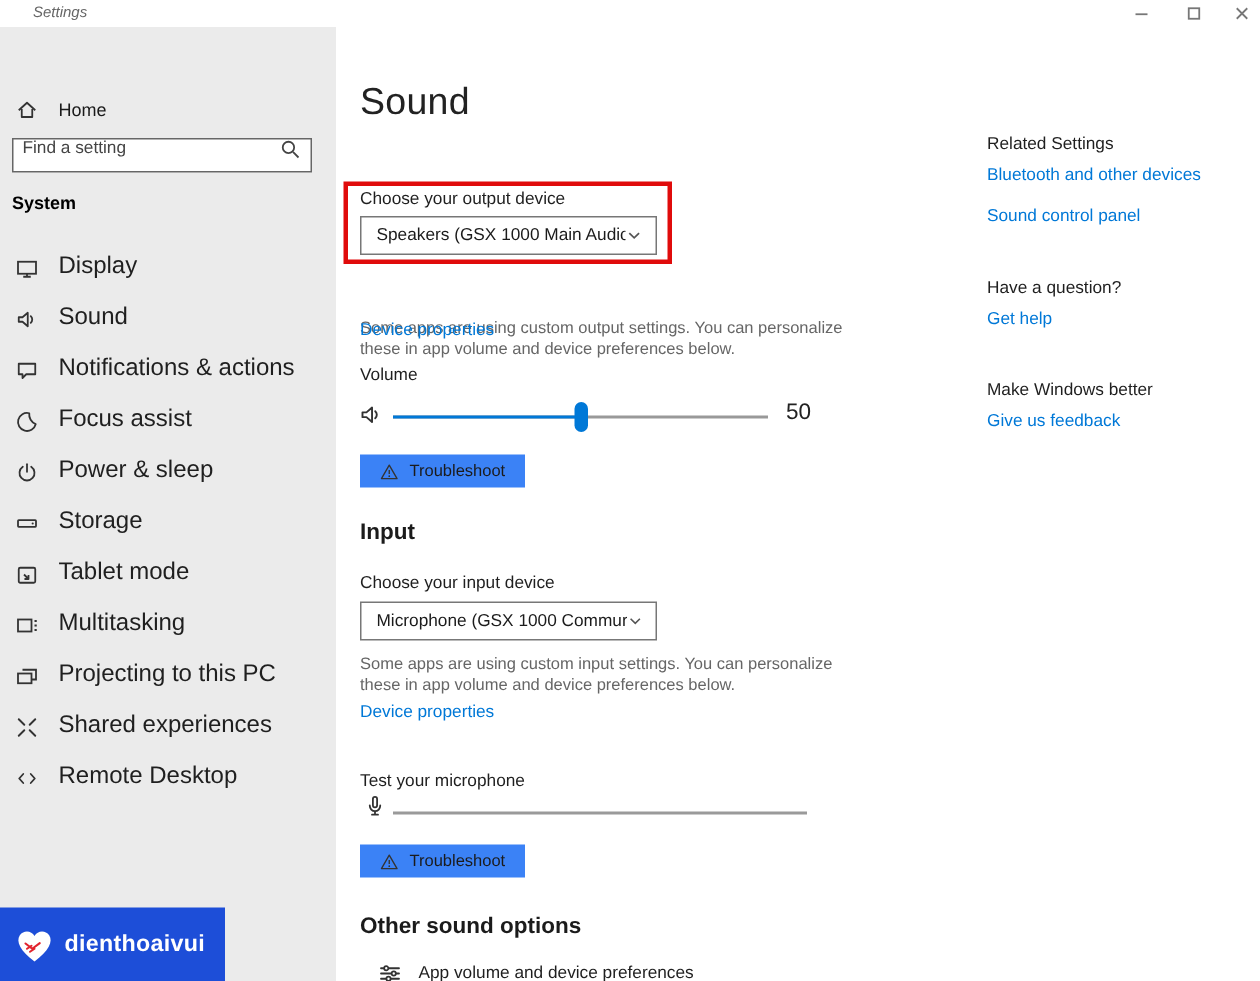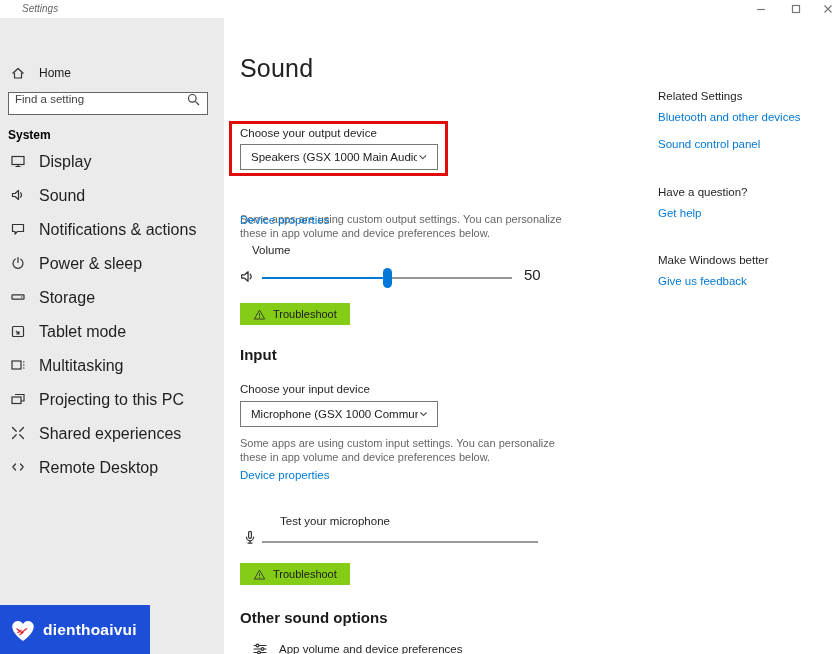--- a/index.html
+++ b/index.html
@@ -18,21 +18,21 @@
   .side-row { position:absolute; left:0; display:flex; align-items:center; gap:13px; padding-left:10px; width:224px; cursor:default; }
   .side-row .lbl { font-size:12px; color:#1b1b1b;text-align:right; }
   #home-row { top:42px; height:26px; }
   #search-box { position:absolute; left:8px; top:74px; width:200px; height:23px; background:#fff;
     border:1px solid #666; display:flex; align-items:flex-start; }
   #search-box input { flex:1; border:none; outline:none; background:transparent; font-size:11.5px;
     padding:0 6px; color:#333; font-family:"Liberation Sans", sans-serif; }
   #search-box input::placeholder { color:#444; opacity:1; }
   #system-header { left:8px; top:110px; font-size:12px; font-weight:bold; color:#000; }
   #side-items { position:absolute; left:0; top:135px; width:224px; }
-  .nav-item { height:34px; display:flex; align-items:flex-start; gap:13px; padding-left:10px; cursor:default; }
+  .nav-item { height:34px; display:flex; align-items:flex-end; gap:13px; padding-left:10px; cursor:default; }
 
   
   #logo { left:0; top:587px; width:150px; height:49px; background:#1d4ed8; display:flex; align-items:center; gap:4px; padding-left:7px; }
   #logo .logo-text { color:#fff; font-size:15.5px; font-weight:bold; letter-spacing:0.2px; }
 
   
   .h-page { left:240px; top:54px; font-size:25px; font-weight:400; color:#222; letter-spacing:0.2px; }
   #red-box { left:229px; top:121px; width:219px; height:55px; border:3px solid #e00b0b; }
   .field-label { font-size:11.5px; color:#1f1f1f; }
   .dropdown { width:198px; height:26px; background:#fff; border:1px solid #777; display:flex;
@@ -41,21 +41,21 @@
   .desc { font-size:11px; line-height:14px; color:#666; width:322px; }
   .link { font-size:11.5px; color:#0078d7; cursor:pointer; }
   .sec-head { font-size:15px; font-weight:600; color:#1b1b1b; }
 
   
   #vol-track { left:262px; top:277px; width:250px; height:2px; background:#999; }
   #vol-fill  { left:262px; top:277px; width:125px; height:2px; background:#0078d7; }
   #vol-handle { left:377px; top:268px; width:9px; height:20px; border-radius:4.5px; background:#0078d7; cursor:pointer; }
   #vol-value { left:524px; top:266px; font-size:15px; color:#222; }
 
-  .tshoot { height:22px; background:#84cc16; display:flex; align-items:center; gap:7px;
+  .tshoot { height:22px; background:#3b82f6; display:flex; align-items:center; gap:7px;
     padding:0 13px; font-size:11px; color:#1b1b1b; cursor:pointer; }
 
   #mic-line { left:262px; top:541px; width:276px; height:2px; background:#9a9a9a; }
 
   .row-inline { display:flex; align-items:center; gap:11px; }
 
   
   .r-head { font-size:11.5px; color:#1f1f1f; }
   svg { display:block; }
 </style>
@@ -116,20 +116,26 @@
           <path d="M2.5 6.5 H5 L8.5 3.5 V12.5 L5 9.5 H2.5 Z"></path>
             <path d="M10.5 5.8 C11.8 7 11.8 9 10.5 10.2" stroke-linecap="round"></path>
         </svg>
         <span class="lbl">Sound</span>
       </div>
       <div class="nav-item">
         <svg width="16" height="16" viewBox="0 0 16 16" fill="none" stroke="#333" stroke-width="1.2" stroke-linejoin="round">
           <path d="M2.5 3.5 H13.5 V10.5 H7.5 L5 13 V10.5 H2.5 Z"></path>
         </svg>
         <span class="lbl">Notifications &amp; actions</span>
+      </div>
+      <div class="nav-item">
+        <svg width="16" height="16" viewBox="0 0 16 16" fill="none" stroke="#333" stroke-width="1.2" stroke-linejoin="round">
+          <path d="M9.5 2.5 A6 6 0 1 0 13.8 9.8 A7 7 0 0 1 9.5 2.5 Z"></path>
+        </svg>
+        <span class="lbl">Focus assist</span>
       </div>
       <div class="nav-item">
         <svg width="16" height="16" viewBox="0 0 16 16" fill="none" stroke="#333" stroke-width="1.2" stroke-linecap="round">
           <path d="M8 2.5 V7.5"></path>
             <path d="M5.2 4.2 A5 5 0 1 0 10.8 4.2"></path>
         </svg>
         <span class="lbl">Power &amp; sleep</span>
       </div>
       <div class="nav-item">
         <svg width="16" height="16" viewBox="0 0 16 16" fill="none" stroke="#333" stroke-width="1.2">
@@ -189,21 +195,21 @@
   <div class="abs field-label" style="left:240px; top:127px;">Choose your output device</div>
   <div class="abs dropdown" style="left:240px; top:144px;">
     <span class="dd-text">Speakers (GSX 1000 Main Audio)</span>
     <svg width="12" height="12" viewBox="0 0 16 16" fill="none" stroke="#555" stroke-width="1.6">
         <path d="M3.5 5.8 L8 10.2 L12.5 5.8"></path>
       </svg>
   </div>
   <div class="abs desc" style="left:240px; top:180px;margin-top:32px;">Some apps are using custom output settings. You can personalize these in app volume and device preferences below.</div>
   <div class="abs link" style="left:240px; top:214px;">Device properties</div>
 
-  <div class="abs field-label" style="left:240px; top:244px;margin-left:12px;">Volume</div>
+  <div class="abs field-label" style="left:240px; top:244px;">Volume</div>
   <svg class="abs" style="left:239px; top:268px;" width="17" height="17" viewBox="0 0 16 16" fill="none" stroke="#333" stroke-width="1.2" stroke-linejoin="round">
     <path d="M2.5 6.5 H5 L8.5 3.5 V12.5 L5 9.5 H2.5 Z"></path>
       <path d="M10.5 5.8 C11.8 7 11.8 9 10.5 10.2" stroke-linecap="round"></path>
   </svg>
   <div id="vol-track" class="abs"></div>
   <div id="vol-fill" class="abs" style="width: 125px;"></div>
   <div id="vol-handle" class="abs" style="left: 382.5px;"></div>
   <div id="vol-value" class="abs">50</div>
 
   <div class="abs tshoot" style="left:240px; top:303px;">
@@ -219,21 +225,21 @@
   <div class="abs field-label" style="left:240px; top:383px;">Choose your input device</div>
   <div class="abs dropdown" style="left:240px; top:401px;">
     <span class="dd-text">Microphone (GSX 1000 Communi...</span>
     <svg width="12" height="12" viewBox="0 0 16 16" fill="none" stroke="#555" stroke-width="1.6">
         <path d="M3.5 5.8 L8 10.2 L12.5 5.8"></path>
       </svg>
   </div>
   <div class="abs desc" style="left:240px; top:436px;">Some apps are using custom input settings. You can personalize these in app volume and device preferences below.</div>
   <div class="abs link" style="left:240px; top:469px;">Device properties</div>
 
-  <div class="abs field-label" style="left:240px; top:515px;margin-left:40px;">Test your microphone</div>
+  <div class="abs field-label" style="left:240px; top:515px;">Test your microphone</div>
   <svg class="abs" style="left:242px; top:529px;" width="16" height="17" viewBox="0 0 16 16" fill="none" stroke="#333" stroke-width="1.2" stroke-linecap="round">
     <rect x="6.6" y="1.8" width="2.8" height="7" rx="1.4"></rect>
       <path d="M4.5 7.5 a3.5 3.8 0 0 0 7 0"></path>
       <path d="M8 11.6 V13.6 M6 13.6 H10"></path>
   </svg>
   <div id="mic-line" class="abs"></div>
 
   <div class="abs tshoot" style="left:240px; top:563px;">
     <svg width="13" height="13" viewBox="0 0 16 16" fill="none" stroke="#333" stroke-width="1.1" stroke-linejoin="round">
       <path d="M8 2.6 L14.4 13.6 H1.6 Z"></path>

